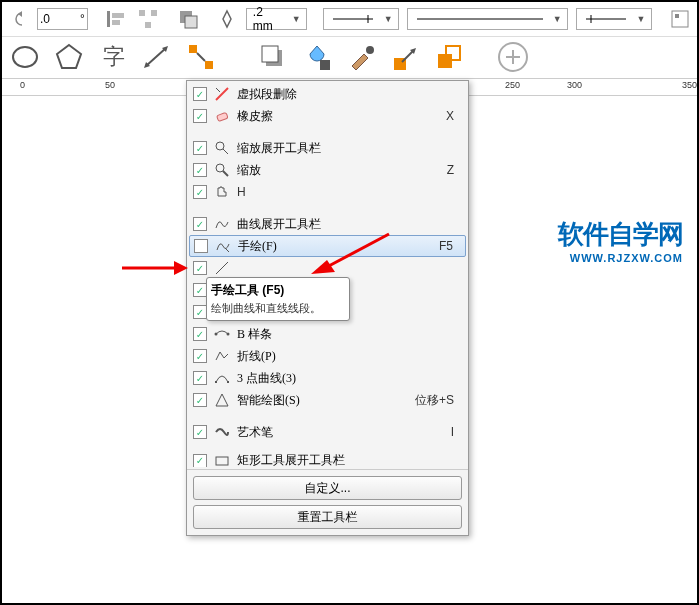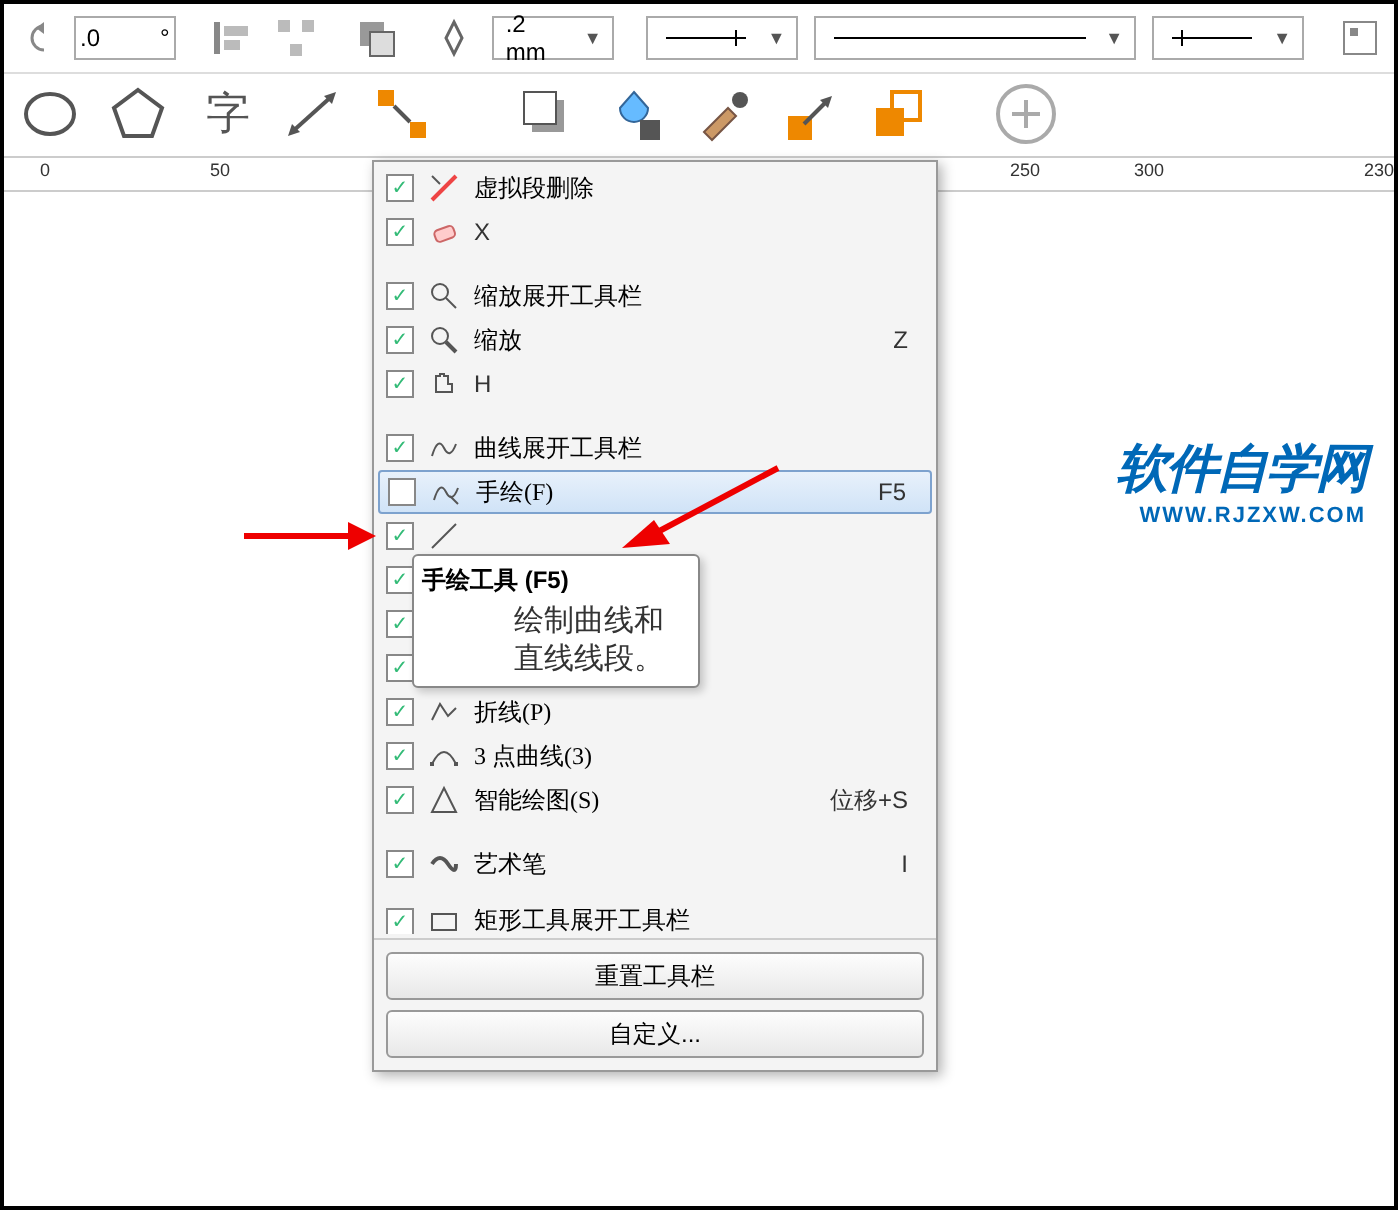--- a/index.html
+++ b/index.html
@@ -30,33 +30,33 @@
 .menu-item.selected { background: linear-gradient(#e8f1fb, #d0e3f7); border: 1px solid #7da2ce; border-radius: 2px; justify-content: center; }
 .menu-item.spacer { height: 10px; }
 .menu-cb { width: 14px; height: 14px; border: 1px solid #888; background: #fff; margin-right: 6px; display: flex; align-items: center; justify-content: center; font-size: 10px; color: #3b7; }
 .menu-icon-slot { width: 18px; height: 18px; margin-right: 6px; display: flex; align-items: center; justify-content: center; }
 .menu-label { flex: 1; color: #000; font-family: Liberation Serif, serif; }
 .menu-shortcut { color: #333; padding-right: 8px; }
 
 
 .tooltip { position: absolute; top: 275px; left: 204px; width: 144px; background: #fff; border: 1px solid #888; border-radius: 3px; padding: 4px 4px; box-shadow: 2px 2px 4px rgba(0,0,0,0.2); z-index: 10; }
 .tooltip-title { font-weight: bold; font-size: 12px; }
-.tooltip-body { font-size: 15px; color: #333; margin-top: 2px; margin-left: 46px; }
+.tooltip-body { font-size: 11px; color: #333; margin-top: 2px; }
 
 
 .menu-buttons { border-top: 1px solid #ccc; padding: 6px; display: flex; flex-direction: column; gap: 5px; }
 .menu-btn { height: 24px; background: linear-gradient(#fdfdfd, #e8e8e8); border: 1px solid #999; border-radius: 3px; text-align: center; line-height: 22px; }
 
 
 .arrow-left { position: absolute; top: 255px; left: 118px; }
 .arrow-right { position: absolute; top: 228px; left: 305px; }
 
 
 .brand { position: absolute; top: 215px; right: 14px; text-align: right; }
-.brand-cn { font-size: 26px; font-weight: 900; color: #0068b7; font-style: italic; letter-spacing: -1px; }
+.brand-cn { font-size: 26px; font-weight: 900; color: #0068b7; letter-spacing: -1px; }
 .brand-url { font-size: 11px; font-weight: bold; color: #0068b7; letter-spacing: 1px; }
 
 
 svg { display: block; }
 </style>
 </head>
 <body>
 
 <div class="toolbar-row row1">
   <div class="tb-icon">
@@ -210,21 +210,21 @@
         <line x1="17" y1="10" x2="17" y2="24" stroke="#aaa" stroke-width="2"></line>
       </svg>
     </div>
 </div>
 
 <div class="ruler">
   <span class="ruler-tick-label" style="left:18px">0</span>
   <span class="ruler-tick-label" style="left:103px">50</span>
   <span class="ruler-tick-label" style="left:503px">250</span>
   <span class="ruler-tick-label" style="left:565px">300</span>
-  <span class="ruler-tick-label" style="left:680px">230</span>
+  <span class="ruler-tick-label" style="left:680px">350</span>
 </div>
 
 <div class="menu">
   <div class="menu-list">
 
     <div class="menu-item">
       <span class="menu-cb">✓</span>
       <span class="menu-icon-slot">
           <svg width="16" height="16">
             <path d="M2 14 L14 2" stroke="#e44" stroke-width="2"></path>
@@ -233,20 +233,21 @@
         </span>
       <span class="menu-label">虚拟段删除</span>
     </div>
     <div class="menu-item">
       <span class="menu-cb">✓</span>
       <span class="menu-icon-slot">
           <svg width="16" height="16">
             <rect x="3" y="6" width="10" height="6" rx="2" fill="#fcc" stroke="#c66" transform="rotate(-20 8 8)"></rect>
           </svg>
         </span>
+      <span class="menu-label">橡皮擦</span>
       <span class="menu-shortcut">X</span>
     </div>
     <div class="menu-item spacer"></div>
     <div class="menu-item">
       <span class="menu-cb">✓</span>
       <span class="menu-icon-slot">
           <svg width="16" height="16">
             <circle cx="6" cy="6" r="4" fill="none" stroke="#555"></circle>
             <line x1="9" y1="9" x2="14" y2="14" stroke="#555"></line>
           </svg>
@@ -378,22 +379,22 @@
       <span class="menu-cb">✓</span>
       <span class="menu-icon-slot">
           <svg width="16" height="16">
             <rect x="2" y="4" width="12" height="8" fill="none" stroke="#555"></rect>
           </svg>
         </span>
       <span class="menu-label">矩形工具展开工具栏</span>
     </div>
   </div>
   <div class="menu-buttons">
+    <div class="menu-btn">自定义...</div>
     <div class="menu-btn">重置工具栏</div>
-    <div class="menu-btn">自定义...</div>
   </div>
 </div>
 
 <div class="tooltip">
   <div class="tooltip-title">手绘工具 (F5)</div>
   <div class="tooltip-body">绘制曲线和直线线段。</div>
 </div>
 
 <svg class="arrow-left" width="70" height="22">
   <line x1="2" y1="11" x2="54" y2="11" stroke="#e00" stroke-width="3"></line>

